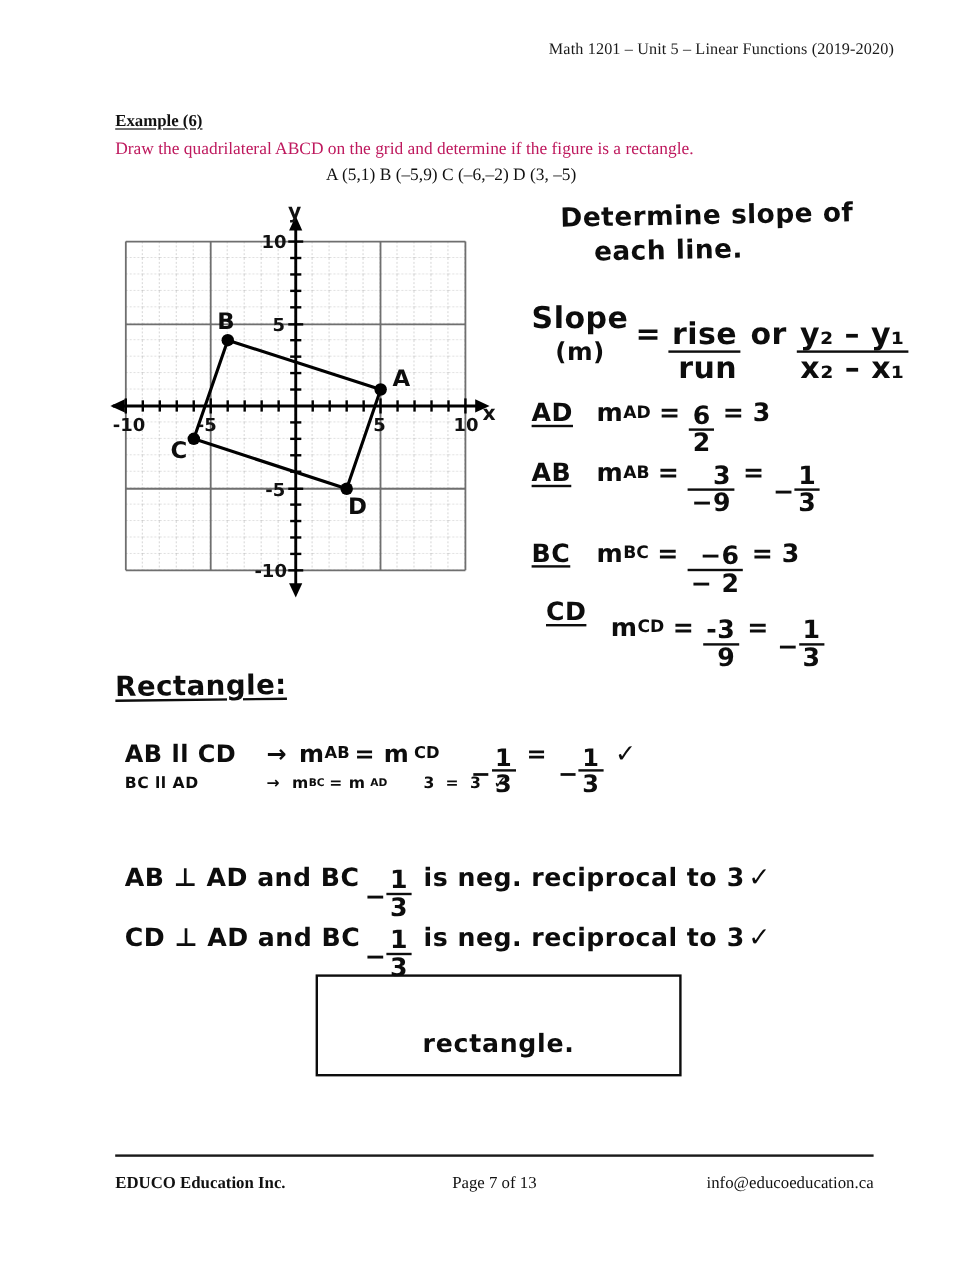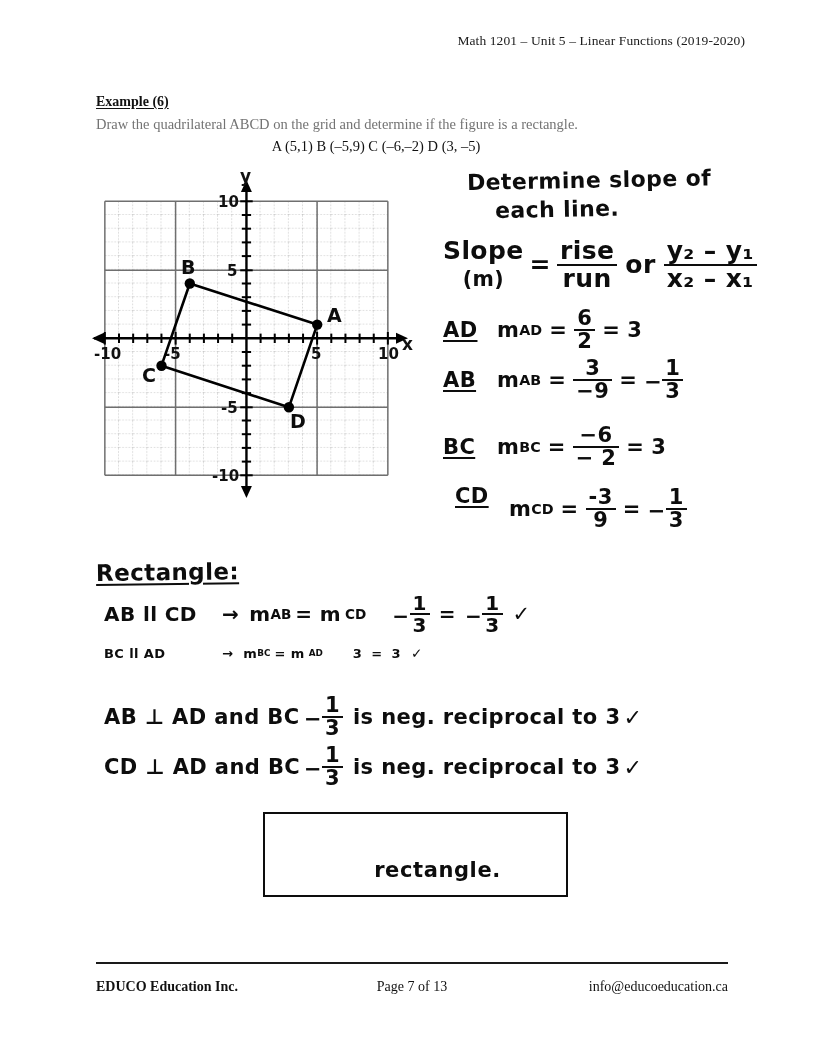--- a/index.html
+++ b/index.html
@@ -12,21 +12,21 @@
   
   .hdr{
     position:absolute;top:33px;left:0;width:745px;text-align:right;
     font-size:13.5px;letter-spacing:.1px;color:#1b1b1b;
   }
   .ex-title{
     position:absolute;left:96px;top:94px;font-size:14px;font-weight:bold;
     text-decoration:underline;text-underline-offset:2px;color:#111;
   }
   .prompt{
-    position:absolute;left:96px;top:116px;font-size:14.5px;color:#737373;white-space:nowrap;
+    position:absolute;left:96px;top:116px;font-size:14.5px;color:#be185d;white-space:nowrap;
   }
   .points{
     position:absolute;left:96px;top:138px;width:560px;text-align:center;
     font-size:14.5px;color:#111;white-space:nowrap;
   }
 
   
   #graph{position:absolute;left:90px;top:160px;width:330px;height:345px;}
   #graph svg{display:block;}
 
@@ -38,40 +38,40 @@
     letter-spacing:.4px;
     white-space:nowrap;
     transform-origin:left center;
   }
   .hw.slant{transform:rotate(-1.1deg);}
   .hw.slant2{transform:rotate(-0.7deg);}
   .hw .sub{font-size:.68em;vertical-align:-.22em;letter-spacing:0;}
   .uline{text-decoration:underline;text-underline-offset:3px;text-decoration-thickness:2px;}
 
   
-  .frac{display:inline-block;text-align:center;vertical-align:-0.45em;line-height:1.02;}
+  .frac{display:inline-block;text-align:right;vertical-align:-0.45em;line-height:1.02;margin-top:28px;}
   .frac .num{display:block;padding:0 3px;}
   .frac .den{display:block;border-top:2px solid #0d0d0d;padding:0 3px;}
   .negfrac{display:inline-block;vertical-align:-0.1em;}
 
   .row{display:flex;align-items:center;gap:0px;}
 
   
   #answer-box{
     position:absolute;left:263px;top:812px;width:305px;height:85px;
     border:2.2px solid #0d0d0d;box-sizing:border-box;
   }
   #answer-box .l1{
     position:absolute;left:16px;top:12px;font-family:"DejaVu Sans",sans-serif;
     font-weight:600;font-size:21px;color:#0d0d0d;letter-spacing:.6px;white-space:nowrap;
   }
   #answer-box .l2{
     position:absolute;left:0;top:44px;width:100%;text-align:center;
     font-family:"DejaVu Sans",sans-serif;font-weight:600;font-size:21px;
-    color:#0d0d0d;letter-spacing:.6px;padding-left:22px;
+    color:#0d0d0d;letter-spacing:.6px;
   }
 
   
   #footer-rule{
     position:absolute;left:96px;top:962px;width:632px;height:2px;background:#1a1a1a;
   }
   #footer{
     position:absolute;left:96px;top:979px;width:632px;height:20px;
     font-size:14px;color:#111;
   }

